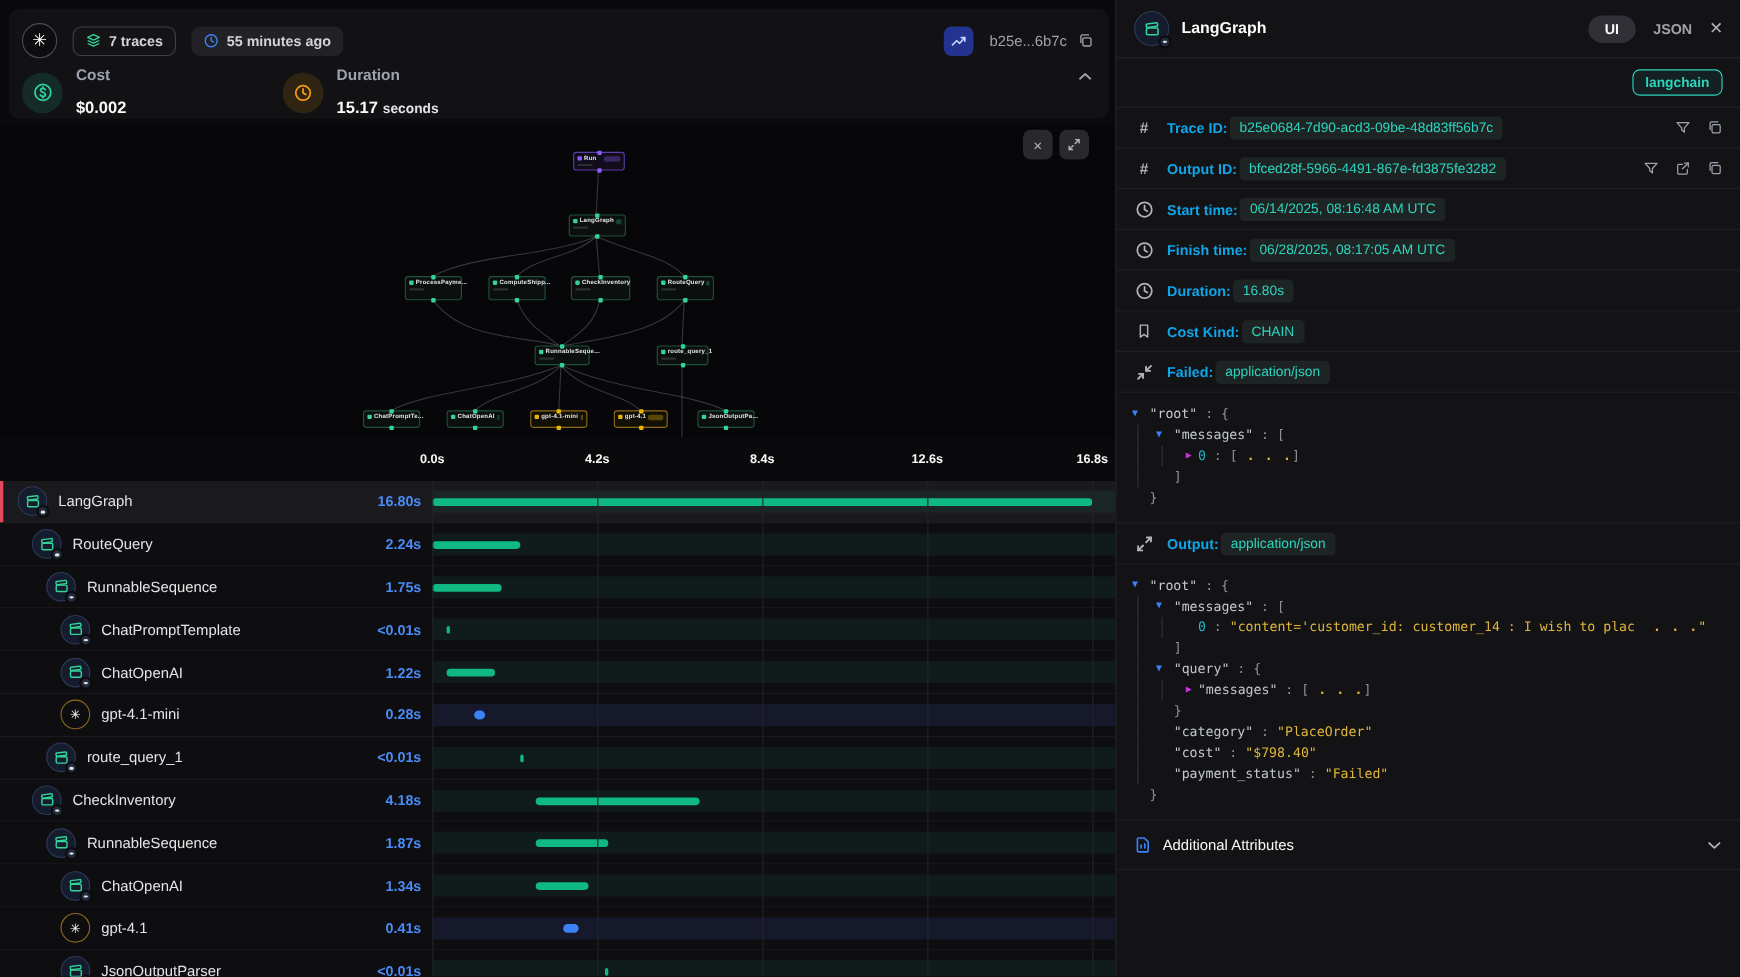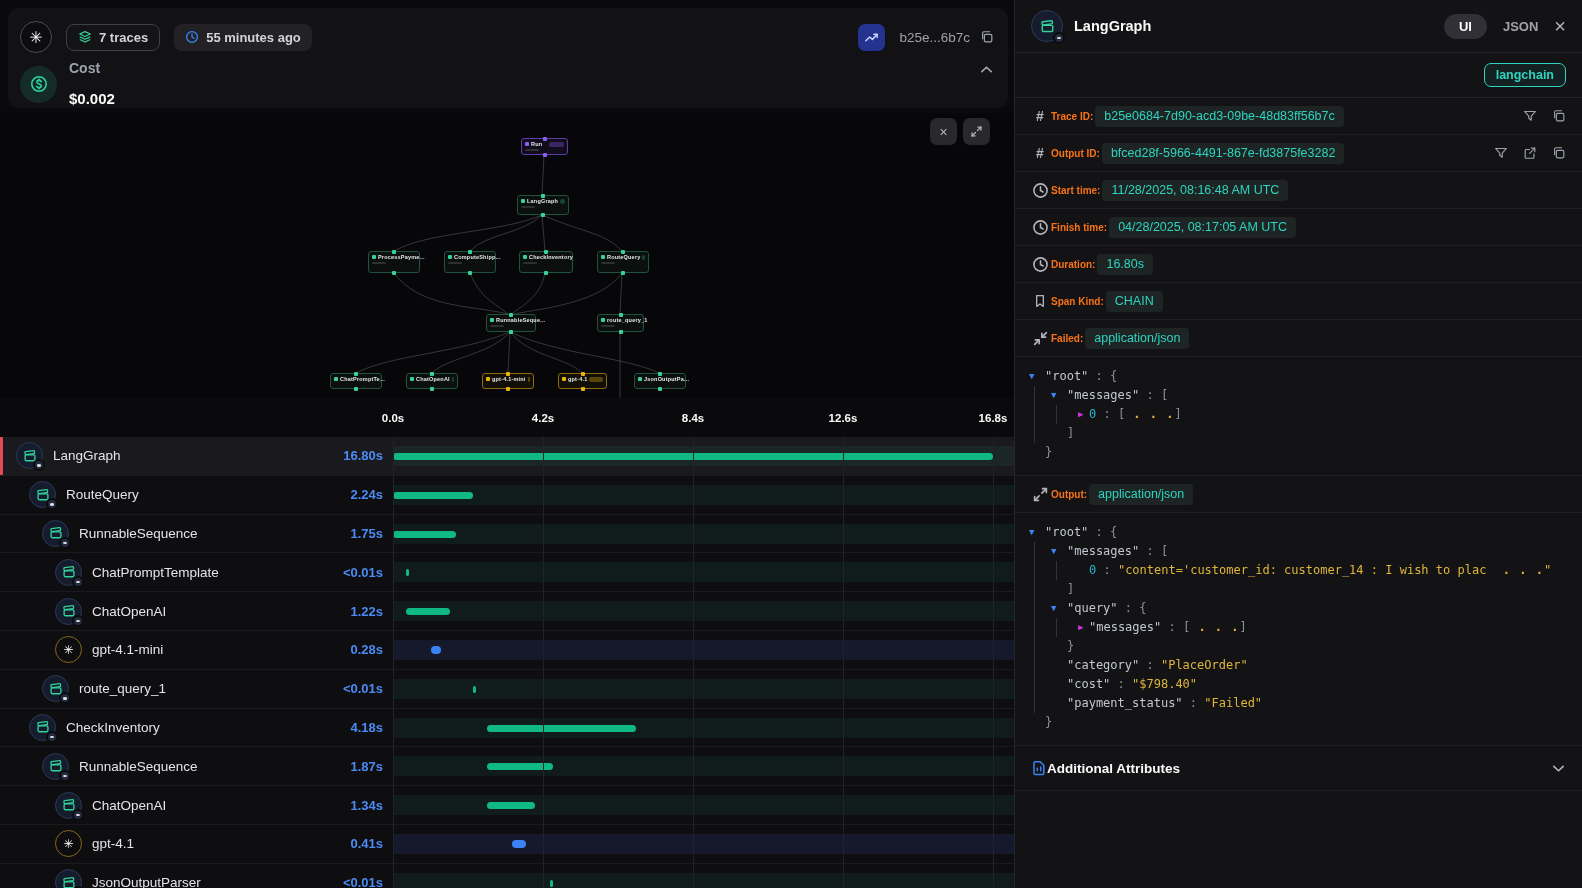--- a/index.html
+++ b/index.html
@@ -65,36 +65,36 @@
   .right{position:absolute;left:1014px;top:0;width:568px;height:888px;background:#131316;border-left:1px solid #26262a}
   .r-header{display:flex;align-items:center;height:53px;padding:0 16px;border-bottom:1px solid #26262a}
   .r-title{font-size:14.5px;font-weight:700;color:#fafafa;margin-left:11px}
   .tab-ui{margin-left:auto;background:#303036;color:#fafafa;font-size:13px;font-weight:700;padding:5px 15px;border-radius:15px}
   .tab-json{color:#a1a1aa;font-size:13px;font-weight:600;margin-left:16px}
   .r-close{margin-left:16px;color:#b3b3ba;font-size:20px;line-height:1}
   .badge-row{display:flex;justify-content:flex-end;align-items:center;height:45px;padding:0 16px;border-bottom:1px solid #222226}
   .fw-badge{border:1px solid #2dd4bf;color:#2dd4bf;background:rgba(45,212,191,0.07);font-size:12.5px;font-weight:700;padding:4px 11px;border-radius:7px}
   .frow{display:flex;align-items:center;height:37px;padding:0 16px;border-bottom:1px solid #202024}
   .fic{width:18px;color:#b3b3ba;display:flex;align-items:center;justify-content:center;font-size:14px;font-weight:700;flex-shrink:0}
-  .flabel{font-size:10px;font-weight:600;color:#f97316;margin-left:2px;white-space:nowrap}
+  .flabel{font-size:13px;font-weight:600;color:#0ea5e9;margin-left:12px;white-space:nowrap}
   .fchip{margin-left:2px;background:#1d2423;color:#2dd4bf;font-size:12.5px;padding:3.5px 9px;border-radius:4px;white-space:nowrap}
   .facts{margin-left:auto;display:flex;gap:15px;color:#9ca3af}
   .tree{padding:10px 16px 13px 14px;border-bottom:1px solid #202024;font-family:"DejaVu Sans Mono",monospace;font-size:12px}
   .jline{display:flex;align-items:stretch;line-height:19px;white-space:pre}
   .g{width:17px;flex-shrink:0;border-left:1px solid #33333a;margin-left:5px}
   .tri{color:#3b82f6;font-size:9px;width:16px;display:inline-block}
   .tri2{color:#c935dd;font-size:9px;width:16px;display:inline-block;padding-left:5px}
   .notri{width:16px;display:inline-block}
   .key{color:#c2c7d0}
   .pun{color:#8b919b}
   .idx{color:#22b8cf}
   .str{color:#dfb63a}
   .dots{color:#dfb63a;font-weight:700;letter-spacing:1px}
   .attr-row{display:flex;align-items:center;height:45px;padding:0 16px;border-bottom:1px solid #202024}
-  .attr-label{font-size:13.5px;font-weight:700;color:#fafafa;margin-left:0}
+  .attr-label{font-size:13.5px;font-weight:400;color:#fafafa;margin-left:10px}
   .attr-chevron{margin-left:auto;color:#b3b3ba}
   svg{display:block}
 </style>
 </head>
 <body>
 
 <div class="app">
 
   <section class="left">
 
@@ -141,20 +141,32 @@
           <div class="stat">
             <span class="stat-ic" style="background:#2dd4a022">
               <svg width="18" height="18" viewBox="0 0 16 16" fill="none" stroke="#2dd4a0" stroke-width="1.4" stroke-linecap="round">
                 <circle cx="8" cy="8" r="6.4"></circle>
                 <path d="M10 5.8c-.5-.7-1.2-1-2-1-1.1 0-1.9.6-1.9 1.5C6.1 8.4 10 7.6 10 9.6c0 1-.9 1.6-2 1.6-.9 0-1.7-.4-2.1-1.1M8 3.6v1.2M8 11.2v1.2"></path>
               </svg>
             </span>
             <span>
               <div class="stat-label">Cost</div>
               <div><span class="stat-value">$0.002</span></div>
+            </span>
+          </div>
+          <div class="stat">
+            <span class="stat-ic" style="background:#f59e0b22">
+              <svg width="17" height="17" viewBox="0 0 16 16" fill="none" stroke="#f59e0b" stroke-width="1.5" stroke-linecap="round">
+                <circle cx="8" cy="8" r="6.2"></circle>
+                <path d="M8 4.6V8l2.4 1.4"></path>
+              </svg>
+            </span>
+            <span>
+              <div class="stat-label">Duration</div>
+              <div><span class="stat-value">15.17</span> <span class="stat-unit">seconds</span></div>
             </span>
           </div>
         </div>
       <div class="hdr-chevron">
           <svg width="15" height="15" viewBox="0 0 16 16" fill="none" stroke="currentColor" stroke-width="1.8" stroke-linecap="round" stroke-linejoin="round">
             <path d="M3 10.2 8 5.6l5 4.6"></path>
           </svg>
         </div>
     </div>
 
@@ -594,52 +606,52 @@
           </span>
         </div>
         <div class="frow">
           <span class="fic">
             <svg width="17" height="17" viewBox="0 0 16 16" fill="none" stroke="currentColor" stroke-width="1.5" stroke-linecap="round">
               <circle cx="8" cy="8" r="6.2"></circle>
               <path d="M8 4.6V8l2.4 1.4"></path>
             </svg>
           </span>
           <span class="flabel">Start time:</span>
-          <span class="fchip">11/28/2025, 08:16:48 AM UTC</span>
+          <span class="fchip">06/14/2025, 08:16:48 AM UTC</span>
           <span class="facts"></span>
         </div>
         <div class="frow">
           <span class="fic">
             <svg width="17" height="17" viewBox="0 0 16 16" fill="none" stroke="currentColor" stroke-width="1.5" stroke-linecap="round">
               <circle cx="8" cy="8" r="6.2"></circle>
               <path d="M8 4.6V8l2.4 1.4"></path>
             </svg>
           </span>
           <span class="flabel">Finish time:</span>
-          <span class="fchip">04/28/2025, 08:17:05 AM UTC</span>
+          <span class="fchip">06/28/2025, 08:17:05 AM UTC</span>
           <span class="facts"></span>
         </div>
         <div class="frow">
           <span class="fic">
             <svg width="17" height="17" viewBox="0 0 16 16" fill="none" stroke="currentColor" stroke-width="1.5" stroke-linecap="round">
               <circle cx="8" cy="8" r="6.2"></circle>
               <path d="M8 4.6V8l2.4 1.4"></path>
             </svg>
           </span>
           <span class="flabel">Duration:</span>
           <span class="fchip">16.80s</span>
           <span class="facts"></span>
         </div>
         <div class="frow">
           <span class="fic">
             <svg width="14" height="14" viewBox="0 0 16 16" fill="none" stroke="currentColor" stroke-width="1.5" stroke-linejoin="round">
               <path d="M4.2 1.8h7.6v12.4L8 11.4l-3.8 2.8z"></path>
             </svg>
           </span>
-          <span class="flabel">Span Kind:</span>
+          <span class="flabel">Cost Kind:</span>
           <span class="fchip">CHAIN</span>
           <span class="facts"></span>
         </div>
         <div class="frow">
           <span class="fic">
             <svg width="17" height="17" viewBox="0 0 16 16" fill="none" stroke="currentColor" stroke-width="1.6" stroke-linecap="round" stroke-linejoin="round">
               <path d="M13.5 2.5 9.3 6.7"></path>
               <path d="M9.3 3.2v3.5h3.5"></path>
               <path d="M2.5 13.5 6.7 9.3"></path>
               <path d="M3.2 9.3h3.5v3.5"></path>

